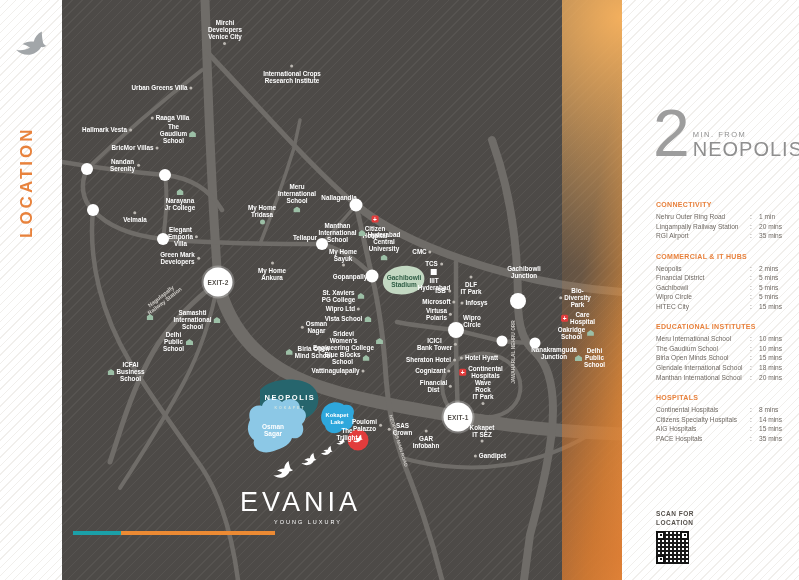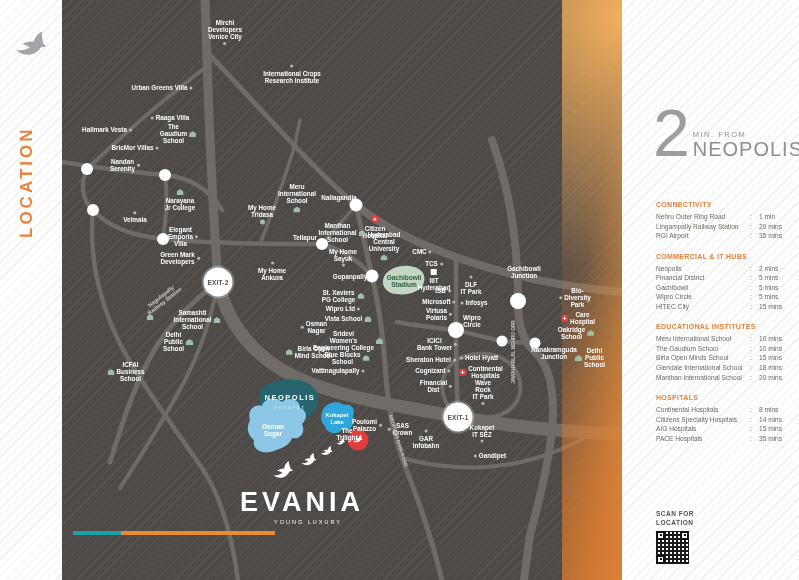--- a/index.html
+++ b/index.html
@@ -56,21 +56,21 @@
   .mic.building { width:6px; height:6px; background:#fff; }
   .exit {
     position:absolute; width:29px; height:29px; border-radius:50%;
     background:#fff; color:#55514c; font-size:6.5px; font-weight:bold;
     display:flex; align-items:center; justify-content:center;
     transform:translate(-50%,-50%); z-index:6; letter-spacing:0.2px;
     box-shadow:0 0 0 2px rgba(255,255,255,0.25);
   }
   
   .logo-block { position:absolute; left:178px; top:487px; width:104px; text-align:center; z-index:8; }
-  .logo-name { font-size:27px; letter-spacing:4px; color:#fff; font-weight:bold; }
+  .logo-name { font-size:27px; letter-spacing:4px; color:#fff; font-weight:normal; }
   .logo-tag  { font-size:5.5px; letter-spacing:2px; color:#fff; text-align:right; padding-right:2px; margin-top:1px; }
   .logo-bar  { position:absolute; left:11px; top:531px; width:202px; height:3.5px; z-index:8;
                background:linear-gradient(to right,#1ba0a8 0 48px,#ec8a33 48px 100%); }
 
   
   .panel { position:absolute; left:622px; top:0; width:177px; height:580px; }
   .headline { position:absolute; left:31px; top:104px; display:flex; }
   .big2 { font-size:66px; line-height:0.88; color:#9d9d9d; font-weight:normal; }
   .hl-right { margin-top:26px; margin-left:3px; }
   .minfrom { font-size:7.5px; letter-spacing:1.5px; color:#8f8f8f; }

